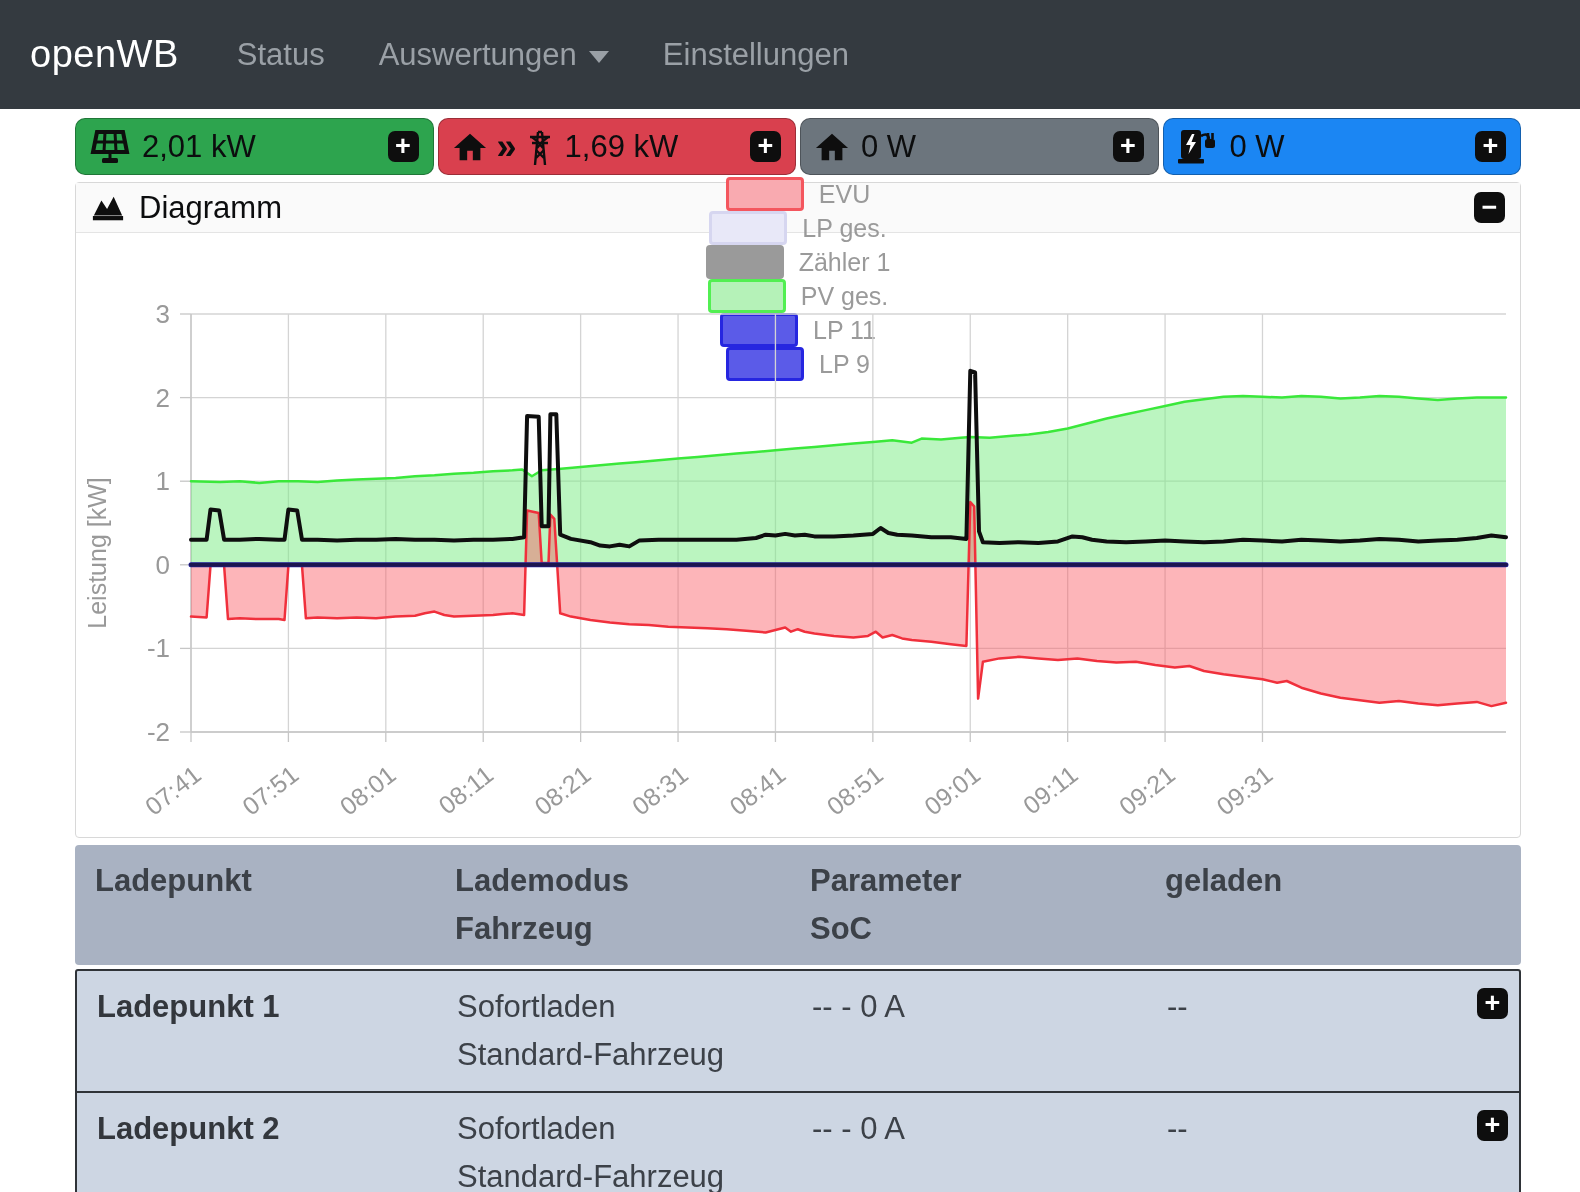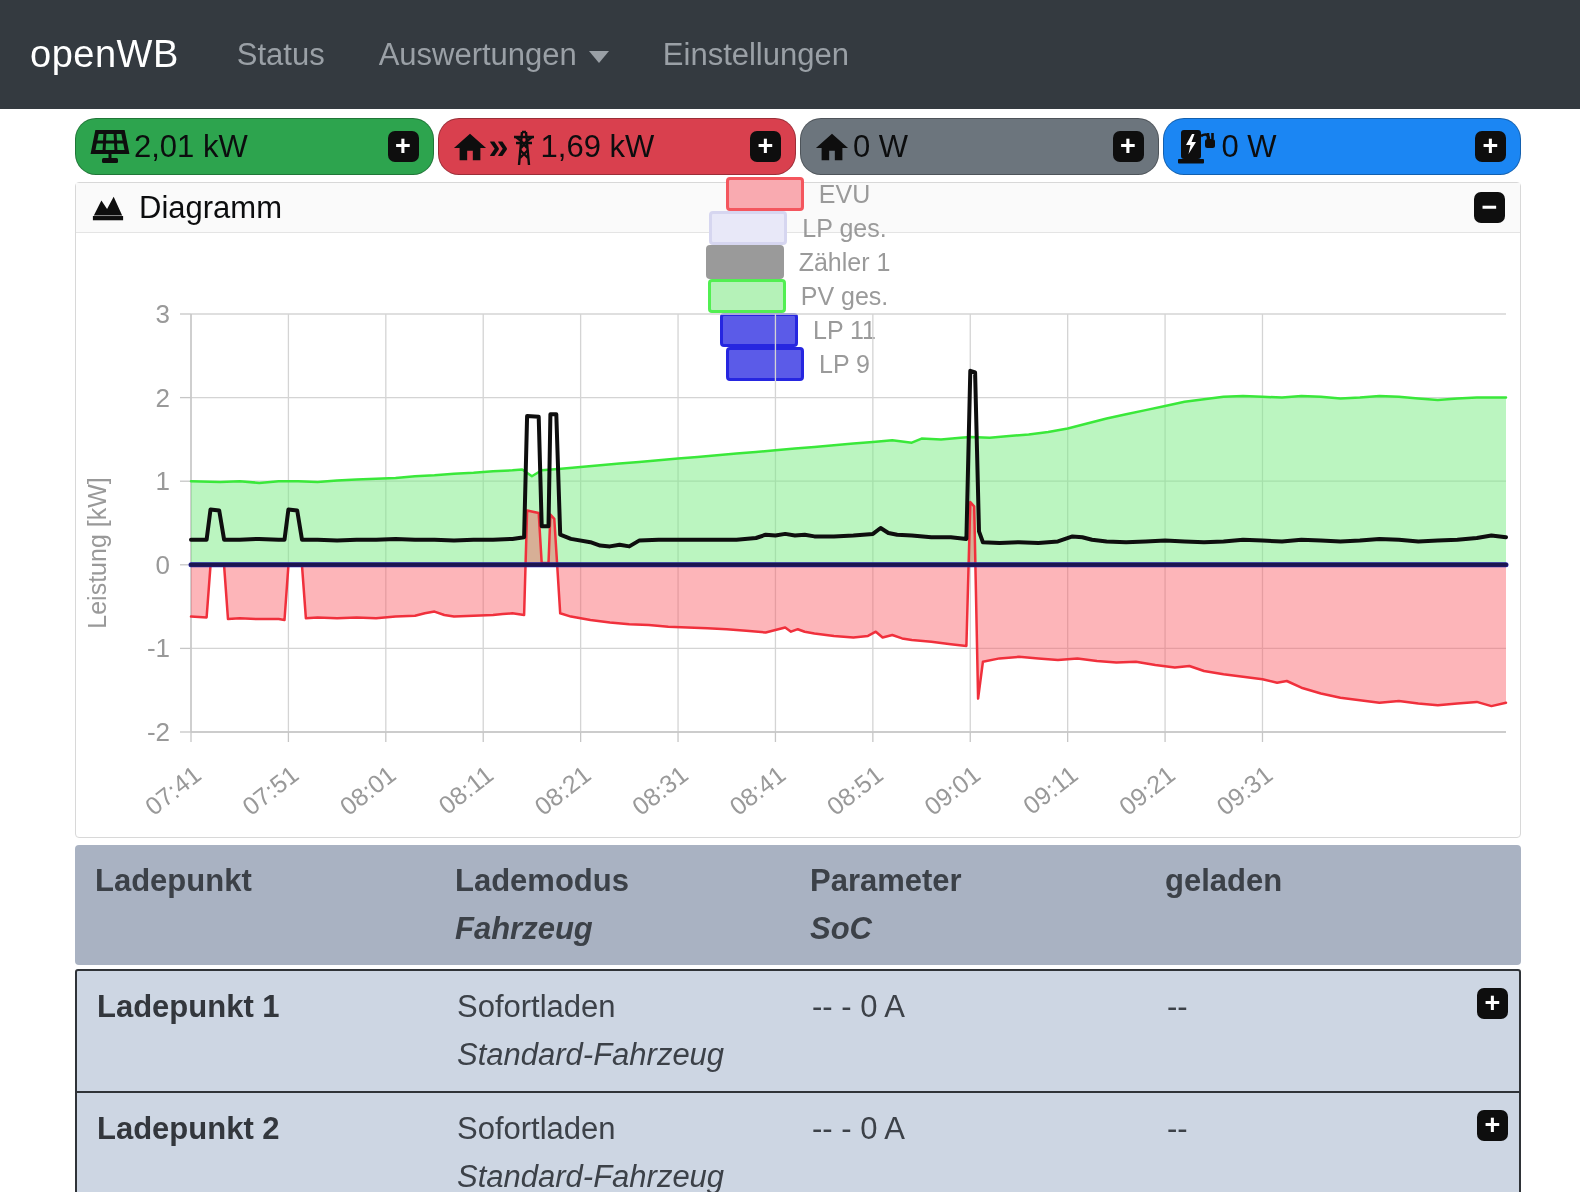--- a/index.html
+++ b/index.html
@@ -13,22 +13,22 @@
   
   .navbar { height:109px; background:#343a40; display:flex; align-items:center; padding:5px 30px; }
   .brand  { color:#ffffff; font-size:38px; margin-right:58px; letter-spacing:0.5px; }
   .nav-link { color:#9aa0a6; font-size:31px; margin-right:54px; display:flex; align-items:center; cursor:pointer; }
   .caret { width:0; height:0; border-left:10px solid transparent; border-right:10px solid transparent;
            border-top:12px solid #9aa0a6; margin-left:12px; margin-top:4px; }
   
   .content { margin:0 59px 0 75px; width:1446px; }
   
   .status-row { display:flex; gap:4px; margin-top:9px; }
-  .status-btn { flex:1; height:57px; border-radius:21px; display:flex; align-items:center;
-                padding:0 14px; font-size:31px; gap:4px; border:1px solid rgba(0,0,0,.28);
+  .status-btn { flex:1; height:57px; border-radius:10px; display:flex; align-items:center;
+                padding:0 14px; font-size:31px; gap:12px; border:1px solid rgba(0,0,0,.28);
                 color:#0c0d0e; cursor:pointer; }
   .btn-green { background:#2da44e; }
   .btn-red   { background:#d9404e; }
   .btn-gray  { background:#6c757d; }
   .btn-blue  { background:#1b86f3; }
   .chev { font-size:36px; font-weight:bold; line-height:1; margin:0 -2px; }
   .sq { width:31px; height:31px; min-width:31px; background:#0e0e0e; border-radius:7px; color:#fff;
         display:flex; align-items:center; justify-content:center; font-size:27px; font-weight:bold;
         line-height:1; cursor:pointer; }
   .push-right { margin-left:auto; }
@@ -45,21 +45,21 @@
   .lp-table { margin-top:7px; }
   .lp-grid { display:grid; grid-template-columns:360px 355px 355px 300px 1fr; }
   .lp-head { background:#a9b2c2; border-radius:4px; padding:12px 0 12px 20px;
              color:#3c4148; font-weight:bold; font-size:31px; line-height:48px; min-height:100px; }
   .lp-rows { margin-top:4px; border:2px solid #2f3338; border-radius:3px; background:#cdd6e3; }
   .lp-row  { padding:12px 0 12px 20px; font-size:31px; line-height:48px; color:#3c4148;
              position:relative; min-height:102px; }
   .lp-row + .lp-row { border-top:2px solid #2f3338; }
   .lp-row .rowname { font-weight:bold; color:#33373d; }
   .lp-row .sq { position:absolute; top:17px; right:11px; }
-  .cell-line2 { display:block;font-style:italic; }
+  .cell-line2 { display:block; }
 </style>
 </head>
 <body>
 
 <div class="navbar">
   <div class="brand">openWB</div>
   <div class="nav-link">
     <span>Status</span>
   </div>
   <div class="nav-link">

